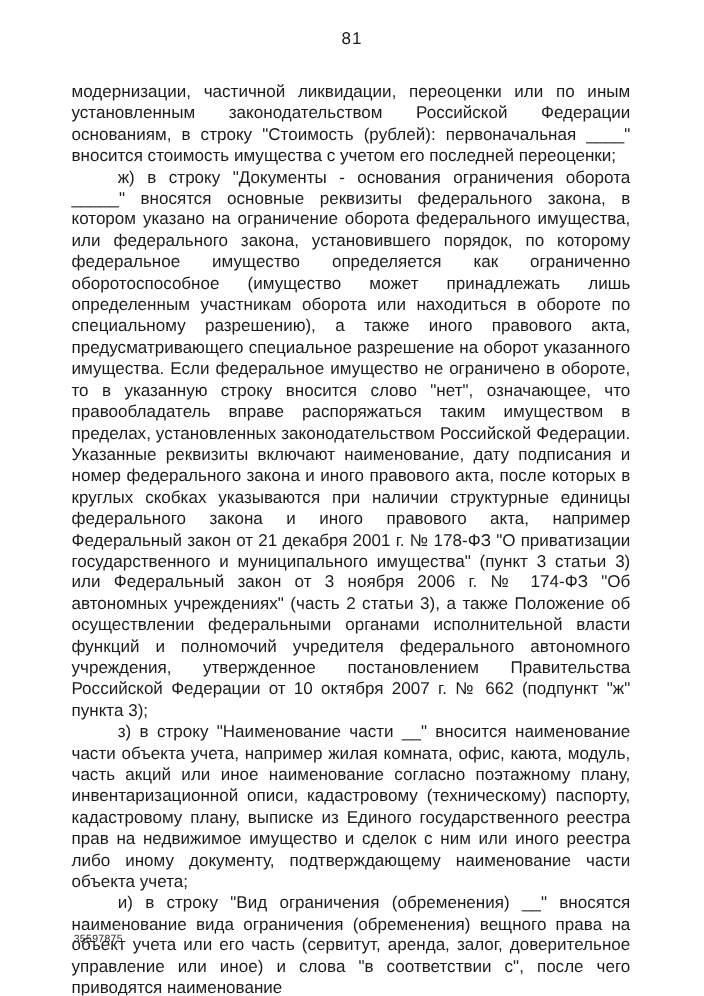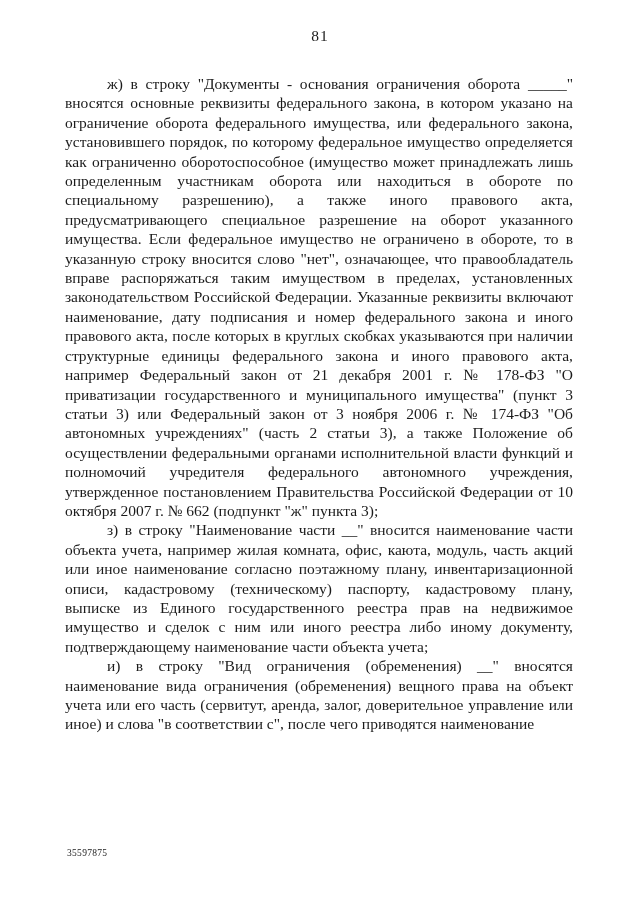--- a/index.html
+++ b/index.html
@@ -6,21 +6,21 @@
     margin: 0;
     padding: 0;
     background: #ffffff;
   }
   .page {
     position: relative;
     width: 640px;
     height: 905px;
     background: #ffffff;
     overflow: hidden;
-    font-family: Liberation Serif, serif;
+    font-family: Liberation Sans, sans-serif;
     color: #1b1b1b;
   }
   .page-number {
     position: absolute;
     top: 27px;
     left: 0;
     width: 640px;
     text-align: center;
     font-size: 15.5px;
     letter-spacing: 1px;
@@ -52,20 +52,21 @@
   }
 </style>
 </head>
 <body>
 
 <div class="page">
 
   <div class="page-number">81</div>
 
   <div class="doc-body">
+    <p class="no-indent">модернизации, частичной ликвидации, переоценки или по иным установленным законодательством Российской Федерации основаниям, в строку "Стоимость (рублей): первоначальная ____" вносится стоимость имущества с учетом его последней переоценки;</p>
     <p class="indent">ж) в строку "Документы - основания ограничения оборота _____" вносятся основные реквизиты федерального закона, в котором указано на ограничение оборота федерального имущества, или федерального закона, установившего порядок, по которому федеральное имущество определяется как ограниченно оборотоспособное (имущество может принадлежать лишь определенным участникам оборота или находиться в обороте по специальному разрешению), а также иного правового акта, предусматривающего специальное разрешение на оборот указанного имущества. Если федеральное имущество не ограничено в обороте, то в указанную строку вносится слово "нет", означающее, что правообладатель вправе распоряжаться таким имуществом в пределах, установленных законодательством Российской Федерации. Указанные реквизиты включают наименование, дату подписания и номер федерального закона и иного правового акта, после которых в круглых скобках указываются при наличии структурные единицы федерального закона и иного правового акта, например Федеральный закон от 21 декабря 2001 г. № 178-ФЗ "О приватизации государственного и муниципального имущества" (пункт 3 статьи 3) или Федеральный закон от 3 ноября 2006 г. № 174-ФЗ "Об автономных учреждениях" (часть 2 статьи 3), а также Положение об осуществлении федеральными органами исполнительной власти функций и полномочий учредителя федерального автономного учреждения, утвержденное постановлением Правительства Российской Федерации от 10 октября 2007 г. № 662 (подпункт "ж" пункта 3);</p>
     <p class="indent">з) в строку "Наименование части __" вносится наименование части объекта учета, например жилая комната, офис, каюта, модуль, часть акций или иное наименование согласно поэтажному плану, инвентаризационной описи, кадастровому (техническому) паспорту, кадастровому плану, выписке из Единого государственного реестра прав на недвижимое имущество и сделок с ним или иного реестра либо иному документу, подтверждающему наименование части объекта учета;</p>
     <p class="indent">и) в строку "Вид ограничения (обременения) __" вносятся наименование вида ограничения (обременения) вещного права на объект учета или его часть (сервитут, аренда, залог, доверительное управление или иное) и слова "в соответствии с", после чего приводятся наименование</p>
   </div>
 
   <div class="doc-code">35597875</div>
 
 </div>
 
 </body></html>

